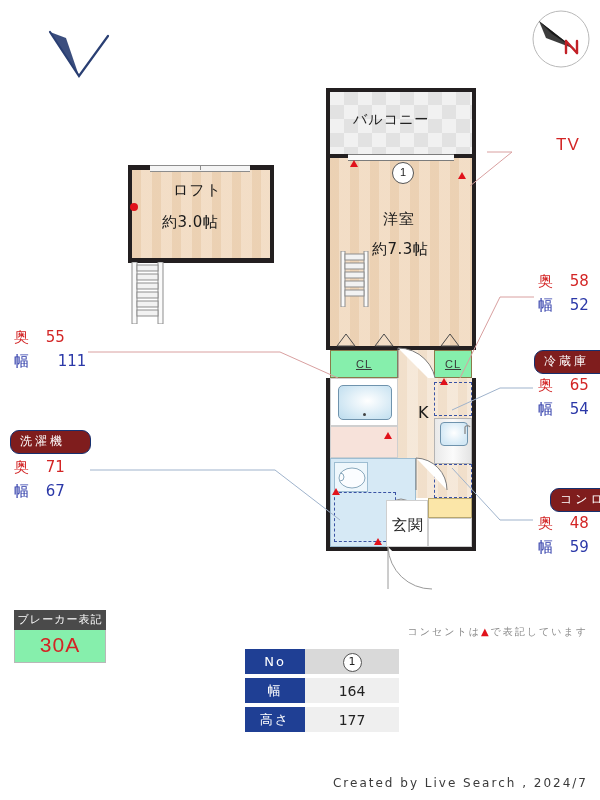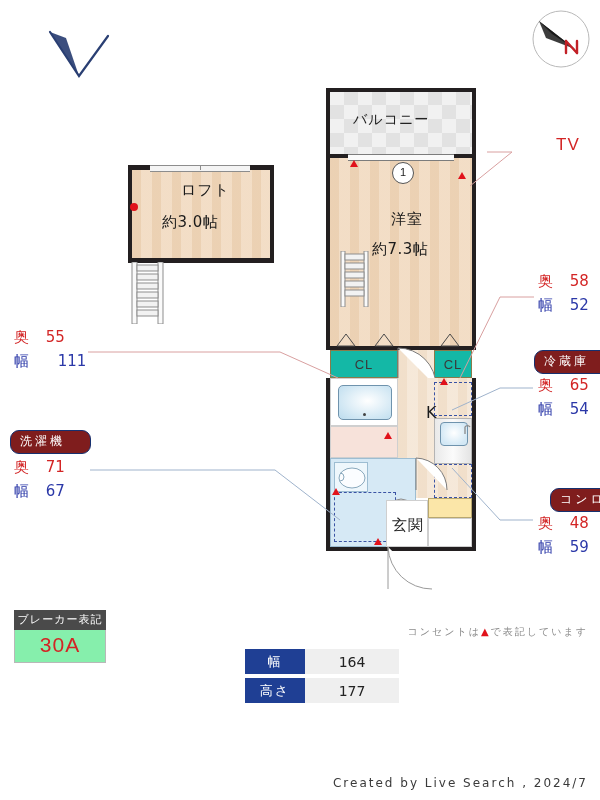--- a/index.html
+++ b/index.html
@@ -39,26 +39,26 @@
   .balcony{
     background-color:#f1f1f1;
     background-image:
       linear-gradient(45deg,#e2e2e2 25%,transparent 25%,transparent 75%,#e2e2e2 75%),
       linear-gradient(45deg,#e2e2e2 25%,transparent 25%,transparent 75%,#e2e2e2 75%);
     background-size:28px 28px;
     background-position:0 0,14px 14px;
   }
   .tile{background:#ffffff;}
   .lbl{position:absolute;white-space:nowrap;font-family:"DejaVu Sans","Liberation Sans",sans-serif;}
-  .rmname{font-size:15px;color:#1a1a1a;letter-spacing:1px;padding-left:8px;}
+  .rmname{font-size:15px;color:#1a1a1a;letter-spacing:1px;}
   .rmsize{font-size:15px;color:#1a1a1a;letter-spacing:.5px;}
   .cl-box{
-    position:absolute;background:#14b8a6;border:1px solid #8a7a4a;box-sizing:border-box;
+    position:absolute;background:#86efac;border:1px solid #8a7a4a;box-sizing:border-box;
     display:flex;align-items:center;justify-content:center;
-    font-size:13px;color:#3a3a3a;letter-spacing:1px;
+    font-size:11px;color:#3a3a3a;letter-spacing:1px;text-decoration:underline;
   }
   .hanger{position:absolute;}
   .outlet{position:absolute;width:0;height:0;border-left:4px solid transparent;
     border-right:4px solid transparent;border-bottom:7px solid #e1121b;}
   .dashbox{position:absolute;border:1px dashed #3a53a4;box-sizing:border-box;background:transparent;}
   .ladder{position:absolute;}
 
   
   .tagbox{
     position:absolute;background:#7f1d1d;color:#ffffff;border:1px solid #16306f;
@@ -340,20 +340,26 @@
 </div>
 
 <div class="abs" id="breaker">
   <div class="head">ブレーカー表記</div>
   <div class="val">30A</div>
 </div>
 
 <div class="abs" id="curtain">
   <table>
     <tbody>
+        <tr>
+      <th>No</th>
+      <td class="hdr">
+        <span class="circnum">1</span>
+      </td>
+    </tr>
     <tr>
       <th>幅</th>
       <td>164</td>
     </tr>
     <tr>
       <th>高さ</th>
       <td>177</td>
     </tr>
   </tbody>
     </table>

